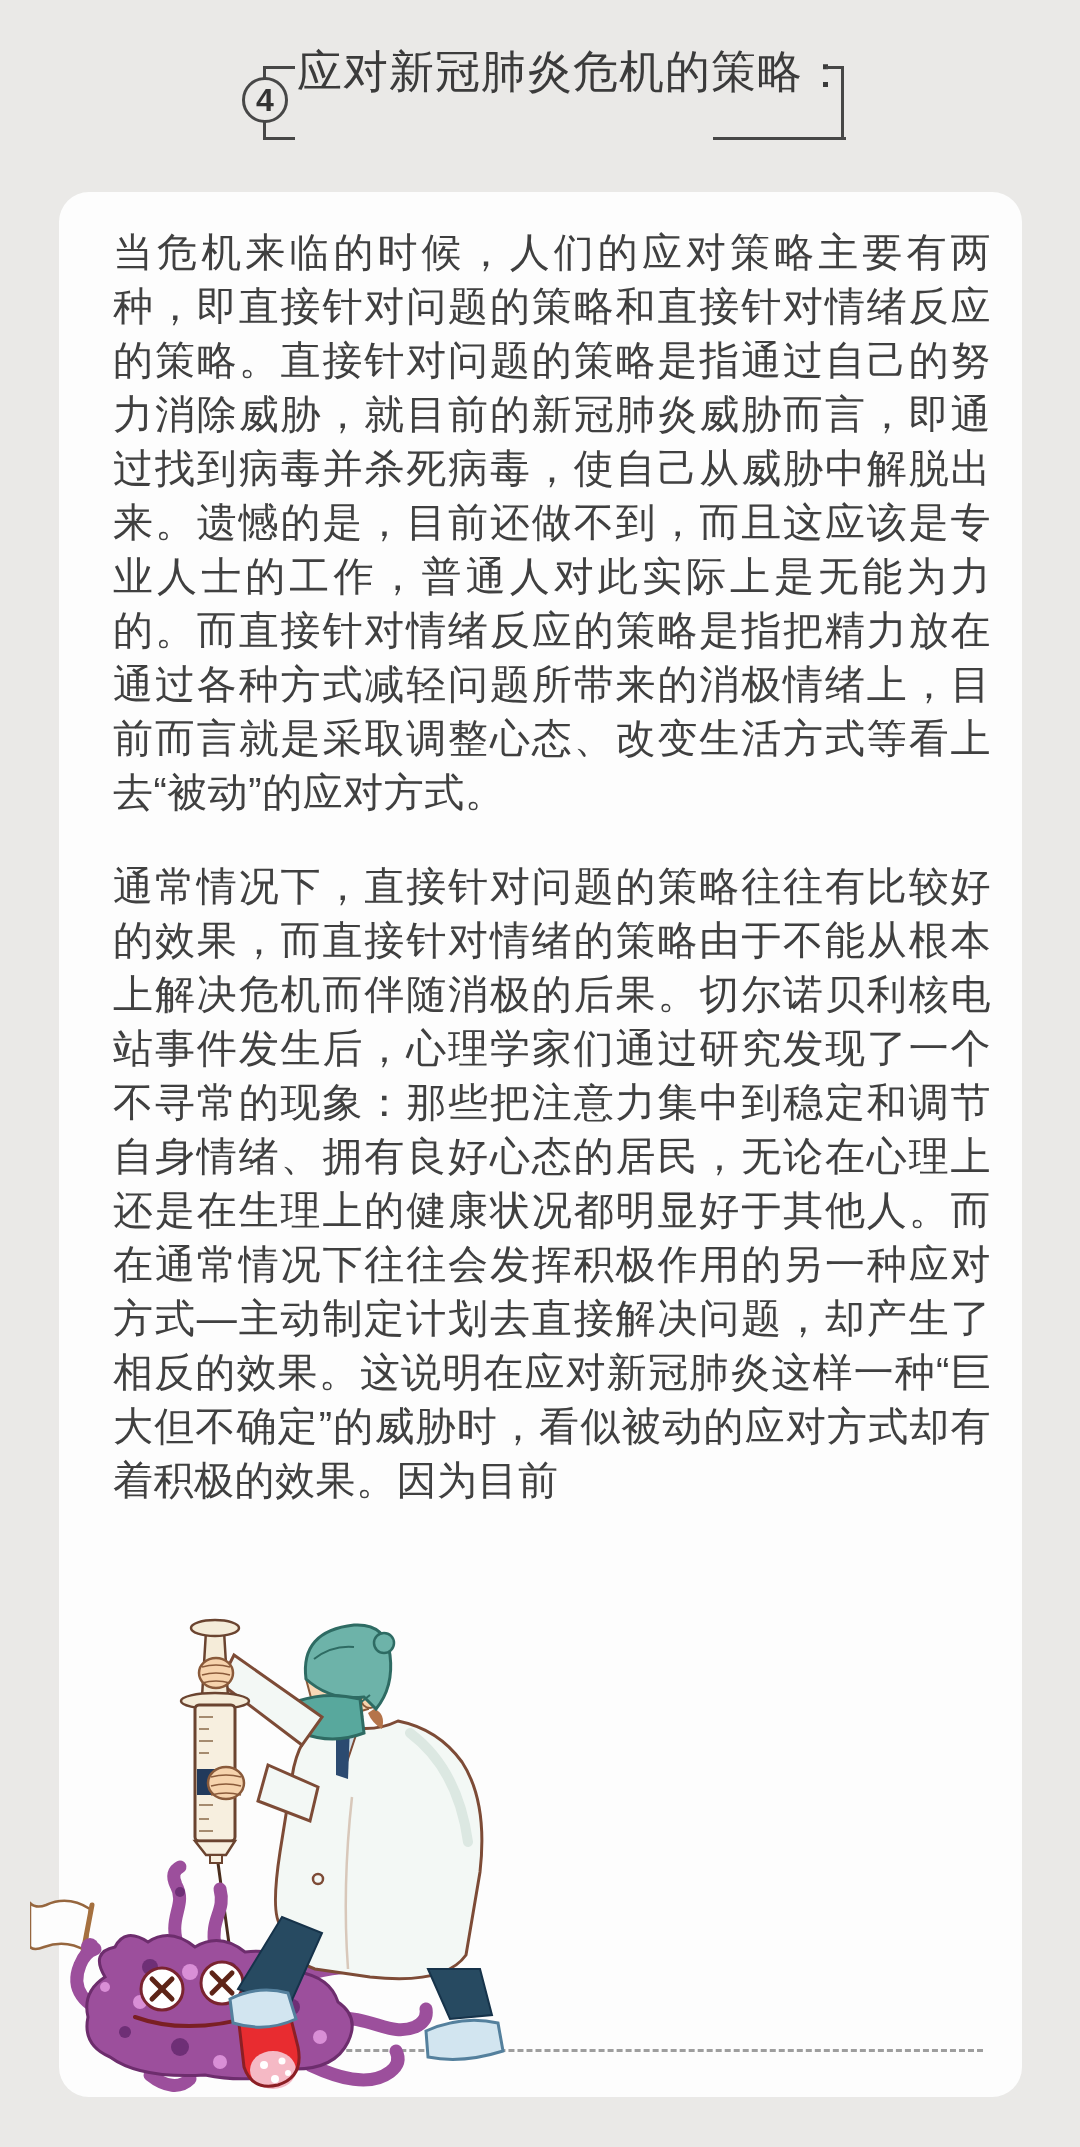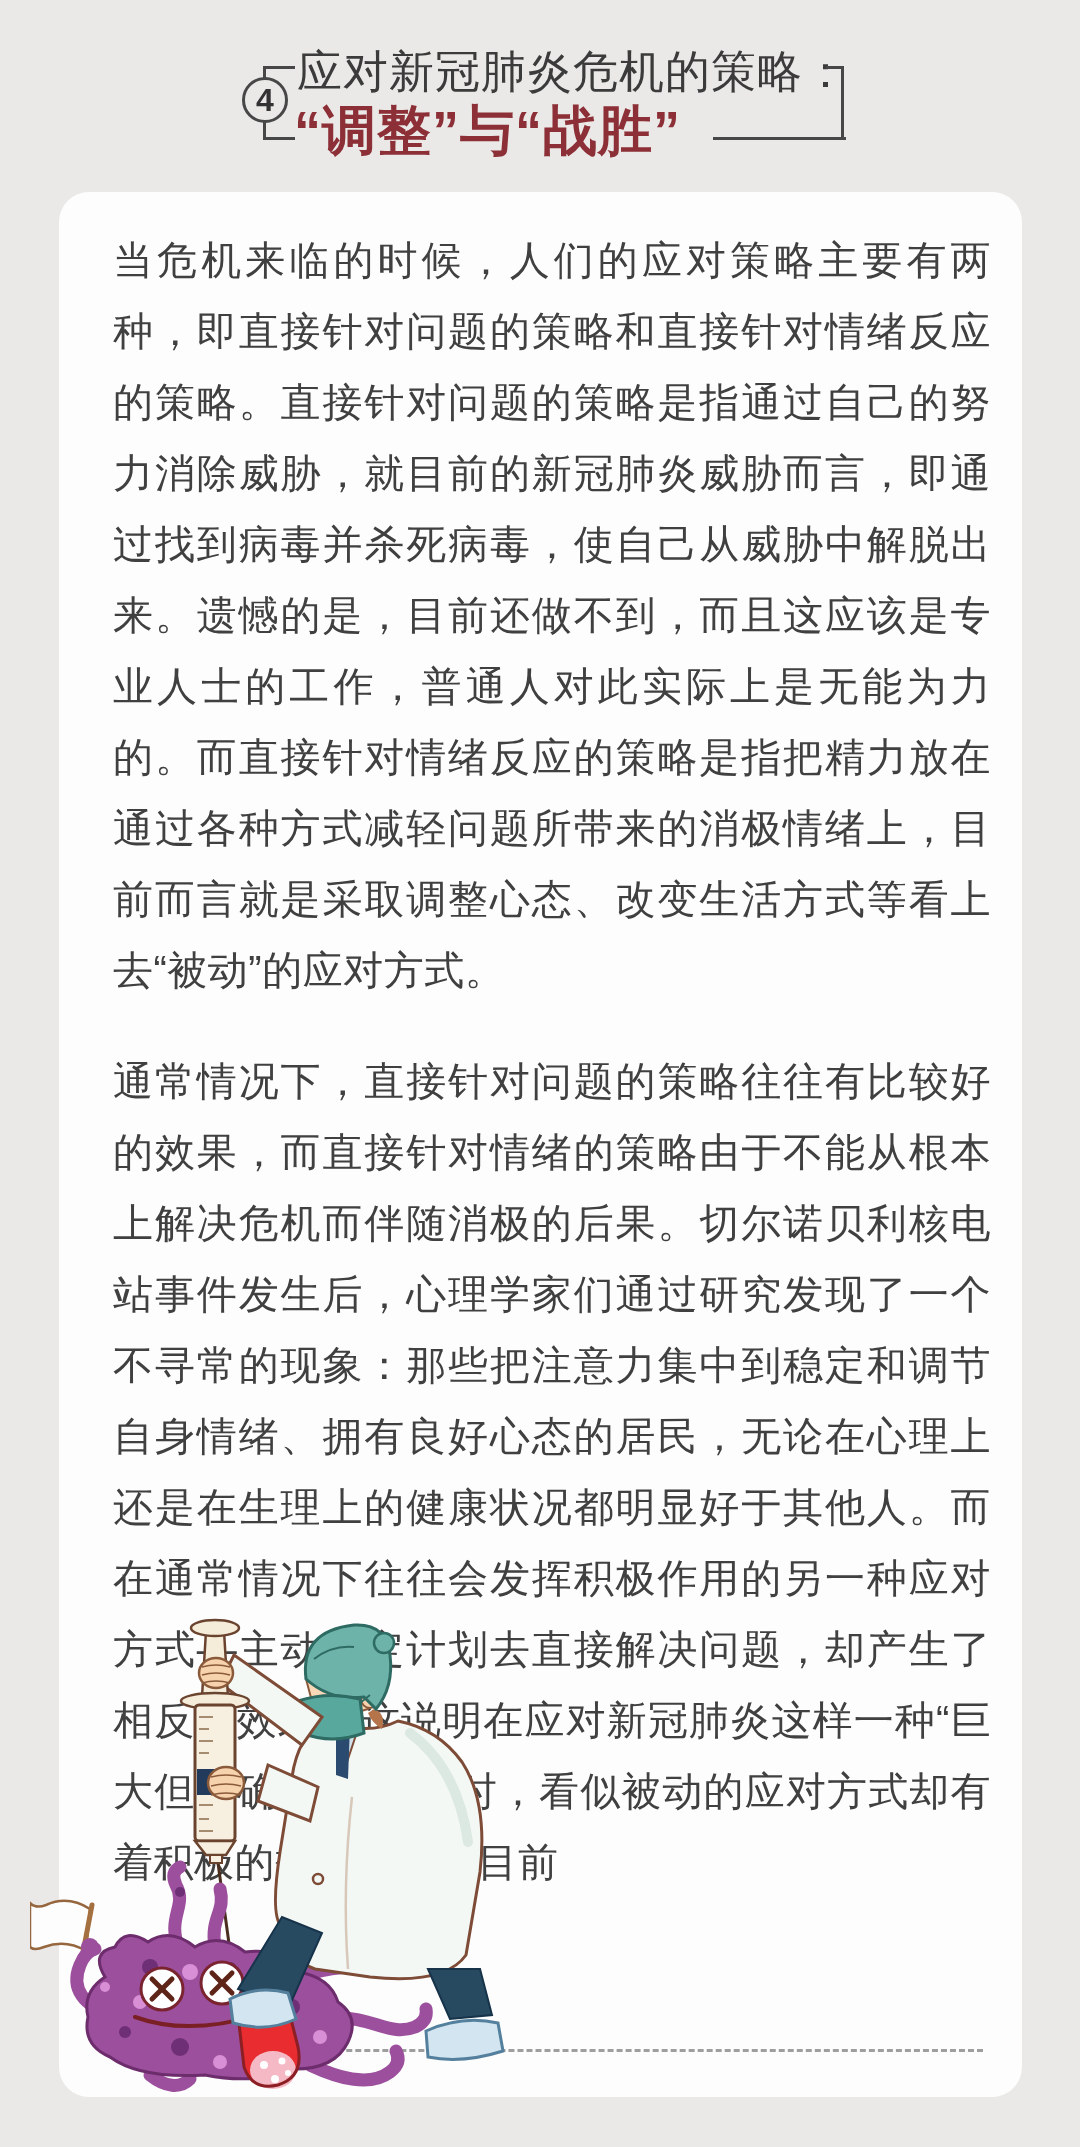--- a/index.html
+++ b/index.html
@@ -48,21 +48,21 @@
   .title2{
     position:absolute;left:294px;top:95px;
     font-size:54px;font-weight:bold;color:var(--accent);
     letter-spacing:1px;white-space:nowrap;
   }
   
   .card{
     position:absolute;left:59px;top:192px;width:963px;height:1905px;
     background:var(--card);border-radius:30px;
     padding:33px 31px 0 54px;
-    font-size:40px;line-height:71px;color:var(--ink);
+    font-size:40px;line-height:54px;color:var(--ink);
     text-align:justify;letter-spacing:0.5px;
   }
   .para{margin:0;}
   .para+.para{margin-top:40px;}
   .p2-tail{margin:0;}
   .illus-spacer{float:left;width:395px;height:500px;}
   .dashed-rule{
     position:absolute;left:44px;right:39px;bottom:45px;height:0;
     border-top:3px dashed #9e9e9e;z-index:1;
   }
@@ -72,21 +72,20 @@
 </style>
 </head>
 <body>
 
 <header class="header">
   <div class="brk-left"></div>
   <div class="num-circle">
     <span>4</span>
   </div>
   <div class="title1">应对新冠肺炎危机的策略：</div>
-  <div class="title2">“调整”与“战胜”</div>
   <div class="brk-right"></div>
   <div class="brk-right-arm"></div>
 </header>
 
 <main class="card">
   <p class="para">当危机来临的时候，人们的应对策略主要有两种，即直接针对问题的策略和直接针对情绪反应的策略。直接针对问题的策略是指通过自己的努力消除威胁，就目前的新冠肺炎威胁而言，即通过找到病毒并杀死病毒，使自己从威胁中解脱出来。遗憾的是，目前还做不到，而且这应该是专业人士的工作，普通人对此实际上是无能为力的。而直接针对情绪反应的策略是指把精力放在通过各种方式减轻问题所带来的消极情绪上，目前而言就是采取调整心态、改变生活方式等看上去“被动”的应对方式。</p>
   <p class="para">通常情况下，直接针对问题的策略往往有比较好的效果，而直接针对情绪的策略由于不能从根本上解决危机而伴随消极的后果。切尔诺贝利核电站事件发生后，心理学家们通过研究发现了一个不寻常的现象：那些把注意力集中到稳定和调节自身情绪、拥有良好心态的居民，无论在心理上还是在生理上的健康状况都明显好于其他人。而在通常情况下往往会发挥积极作用的另一种应对方式—主动制定计划去直接解决问题，却产生了相反的效果。这说明在应对新冠肺炎这样一种“巨大但不确定”的威胁时，看似被动的应对方式却有着积极的效果。因为目前</p>
   <div class="p2-tail">
     <span class="illus-spacer"></span>
   </div>

